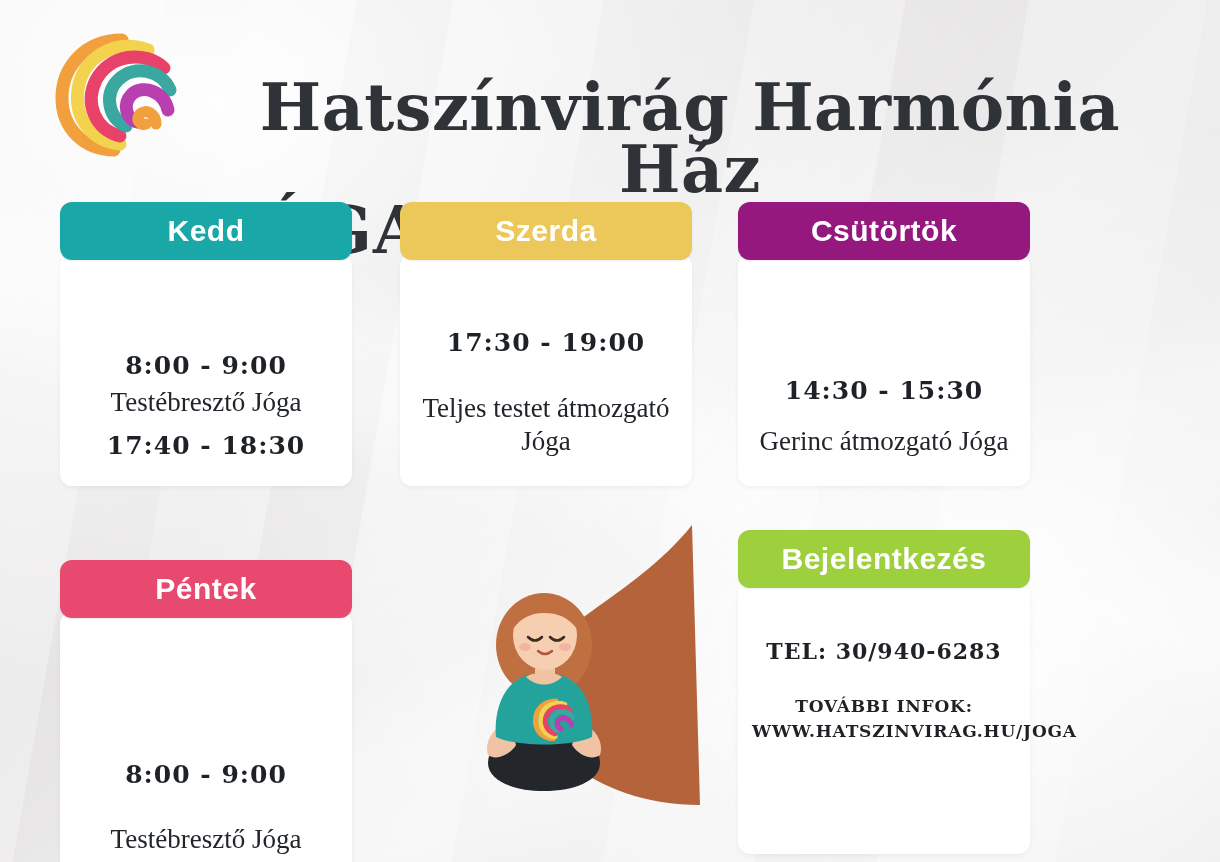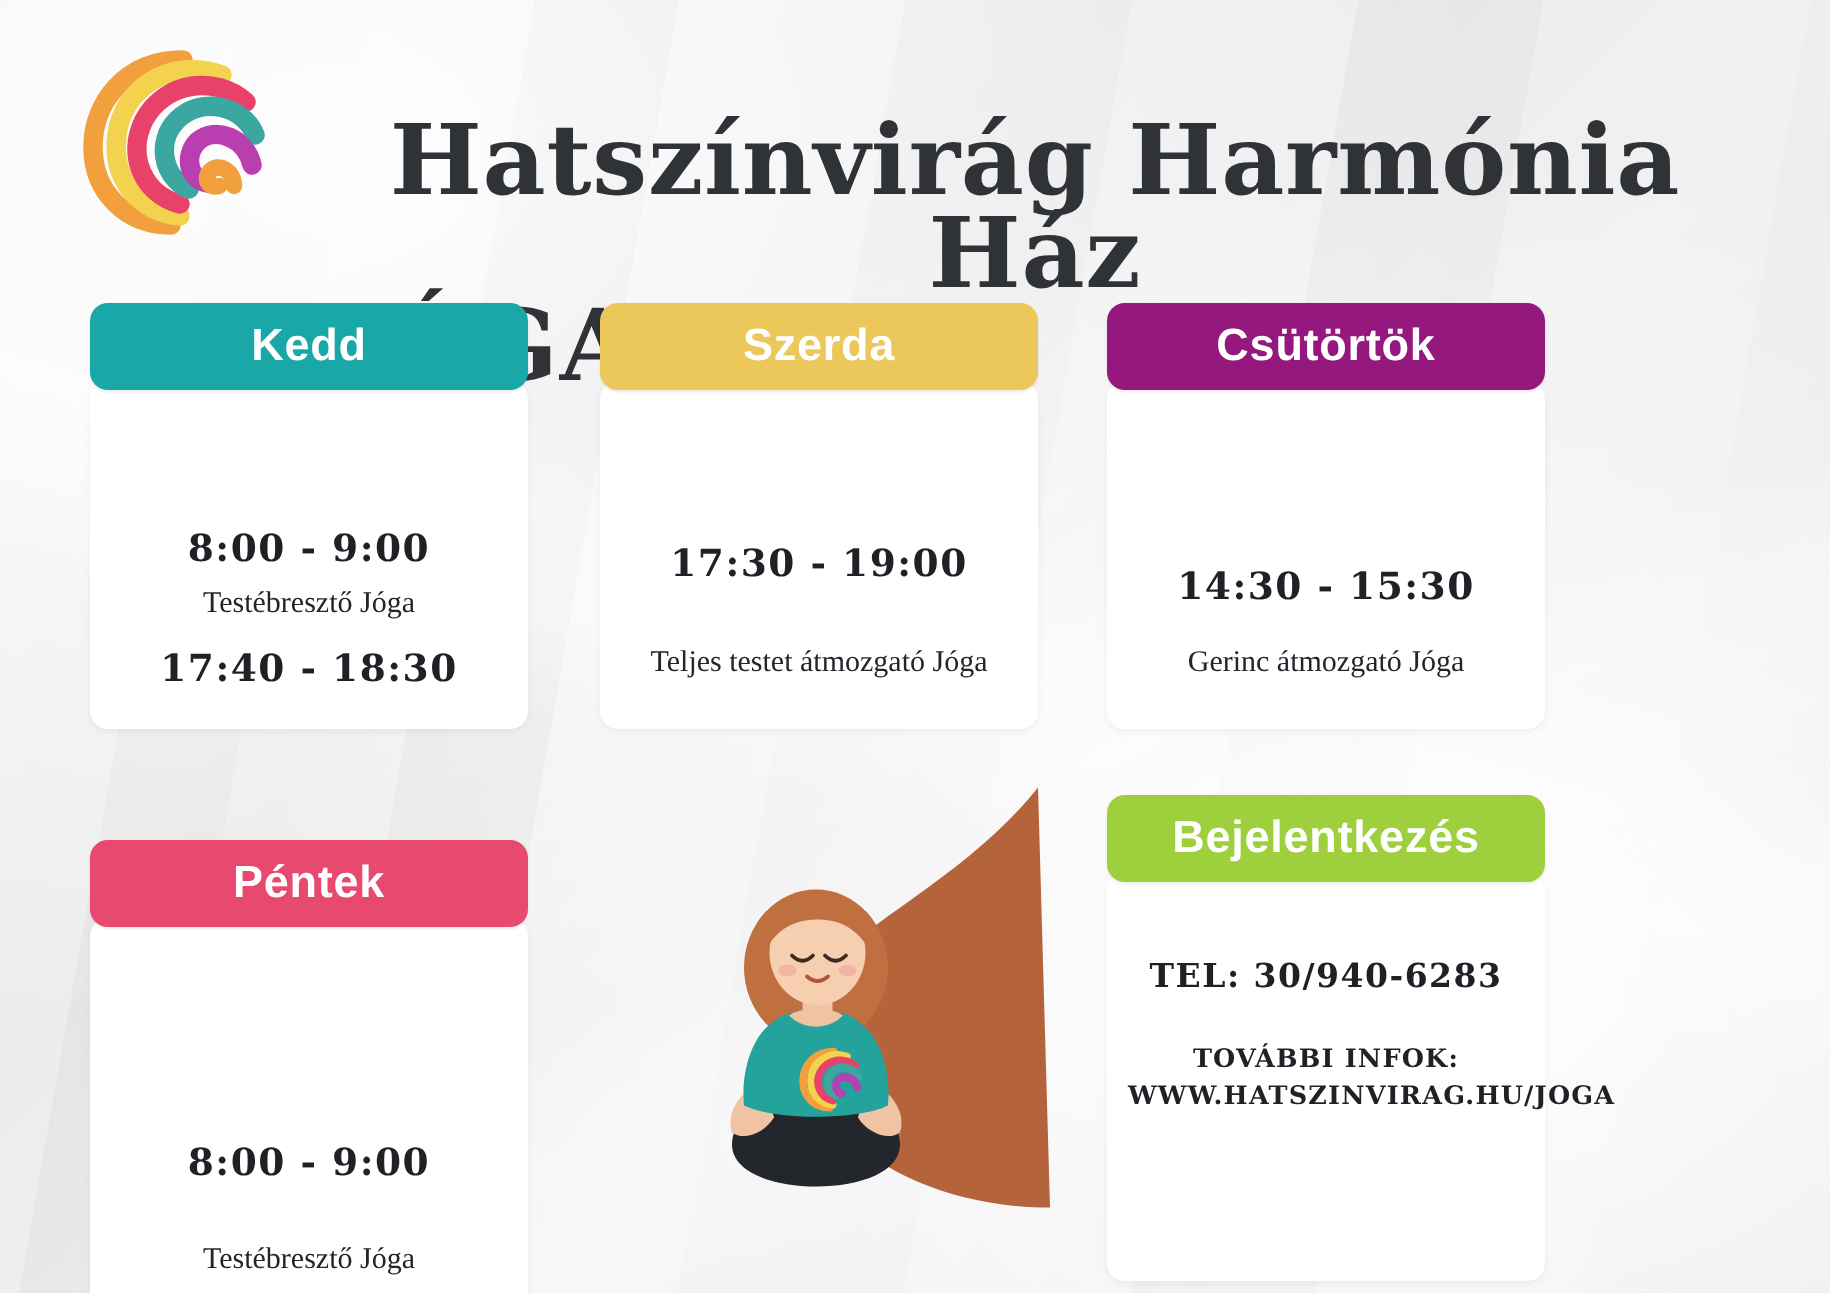--- a/index.html
+++ b/index.html
@@ -122,21 +122,21 @@
     font-family: "DejaVu Serif", serif;
     font-weight: bold;
     font-size: 25px;
     color: #1e2125;
     letter-spacing: 1px;
     margin: 4px 0 6px;
     text-align: center;
   }
   .desc {
     font-family: "Liberation Serif", serif;
-    font-size: 20px;
+    font-size: 27px;
     color: #22262b;
     line-height: 33px;
     text-align: center;
     margin-bottom: 8px;
   }
 
   
   #card-kedd      { left: 60px;  top: 202px; width: 292px; }
   #card-kedd .card-body { height: 232px; }
   #card-szerda    { left: 400px; top: 202px; width: 292px; }

